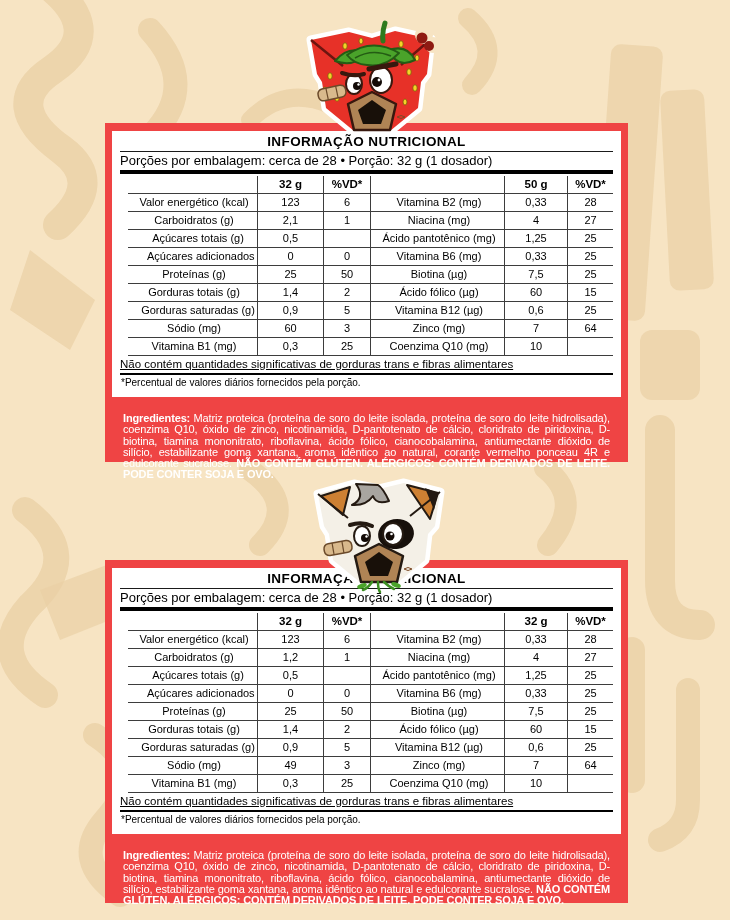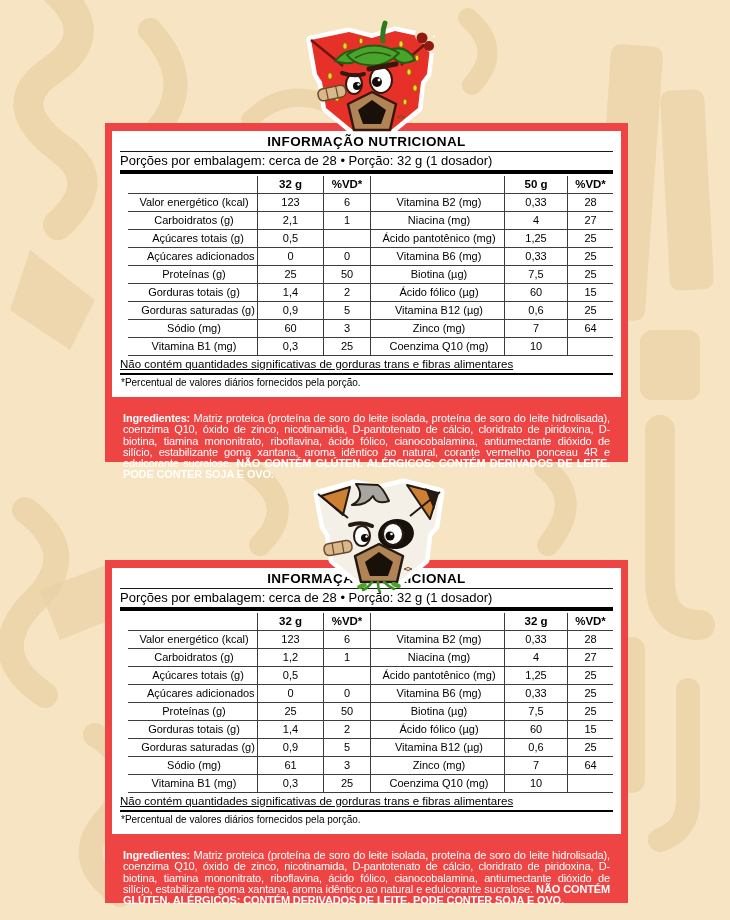--- a/index.html
+++ b/index.html
@@ -267,21 +267,21 @@
           
             <div class="cell lab ind-0">Gorduras totais (g)</div>
             <div class="cell val">1,4</div>
             <div class="cell vd">2</div>
           
             <div class="cell lab ind-1">Gorduras saturadas (g)</div>
             <div class="cell val">0,9</div>
             <div class="cell vd">5</div>
           
             <div class="cell lab ind-0">Sódio (mg)</div>
-            <div class="cell val">61</div>
+            <div class="cell val">49</div>
             <div class="cell vd">3</div>
           
             <div class="cell lab ind-0">Vitamina B1 (mg)</div>
             <div class="cell val">0,3</div>
             <div class="cell vd">25</div>
           </span>
       </div>
       <div class="half right">
         <div class="cell lab head"></div>
         <div class="cell val head">32 g</div>

